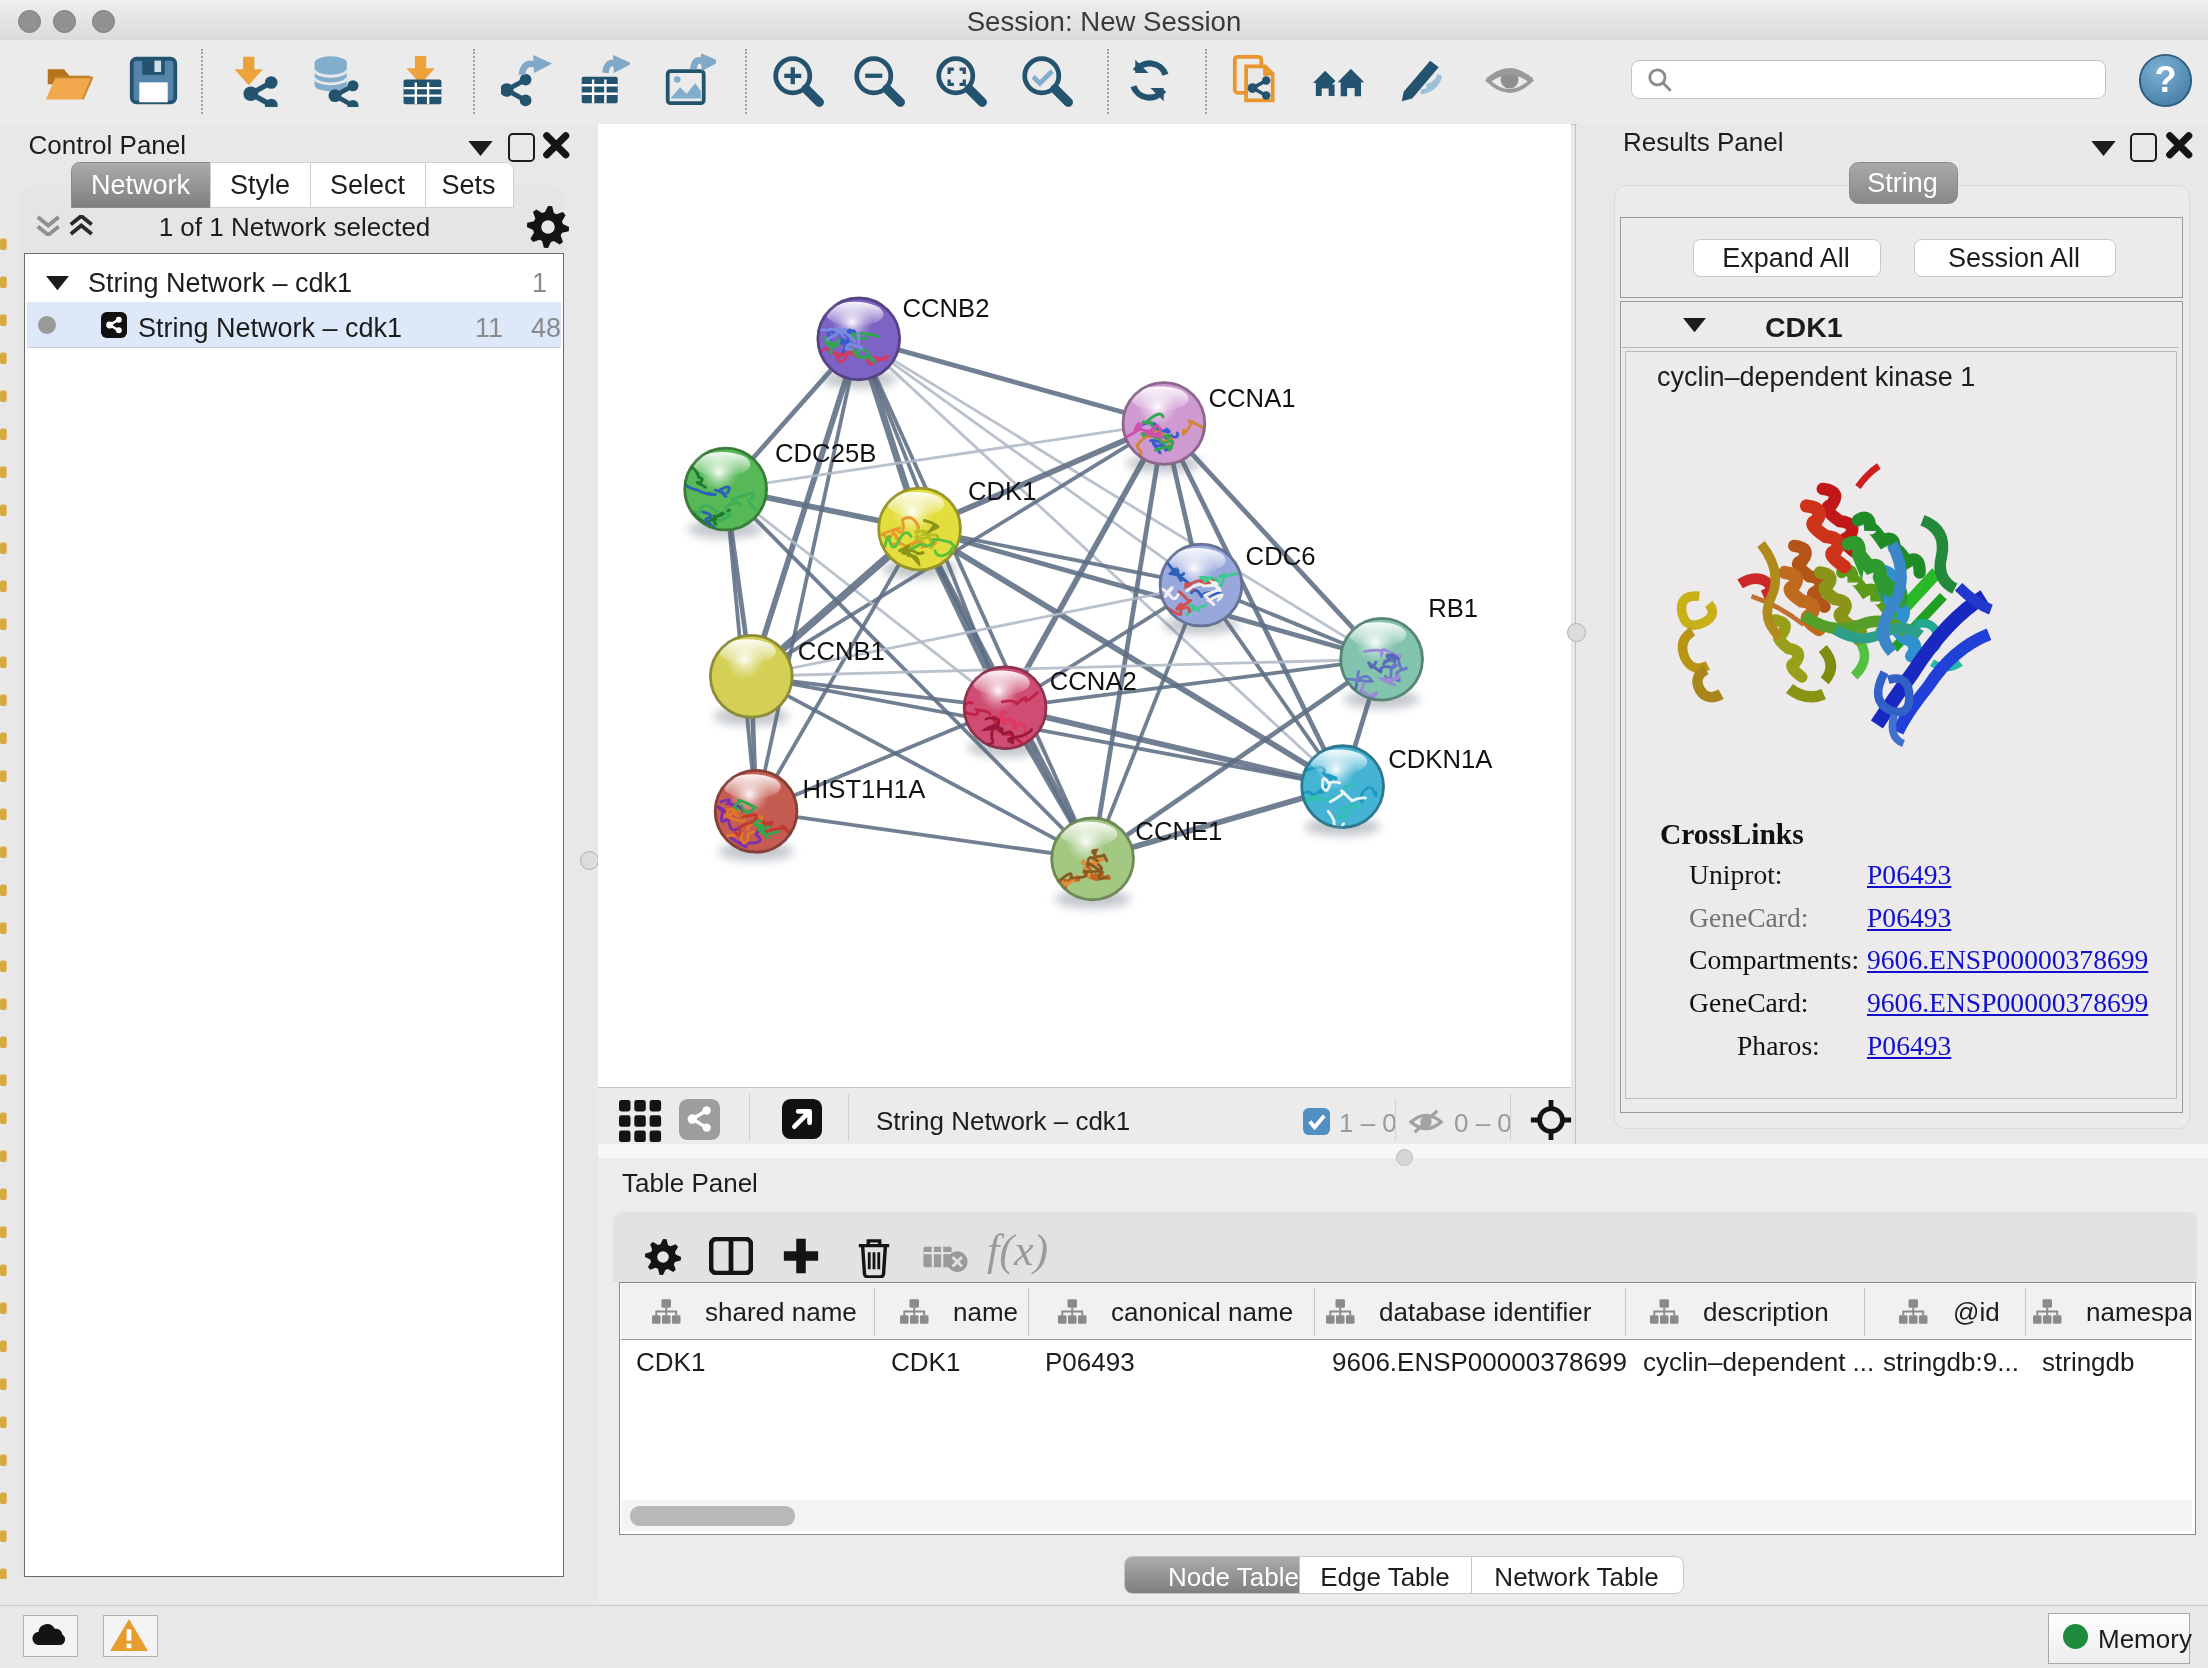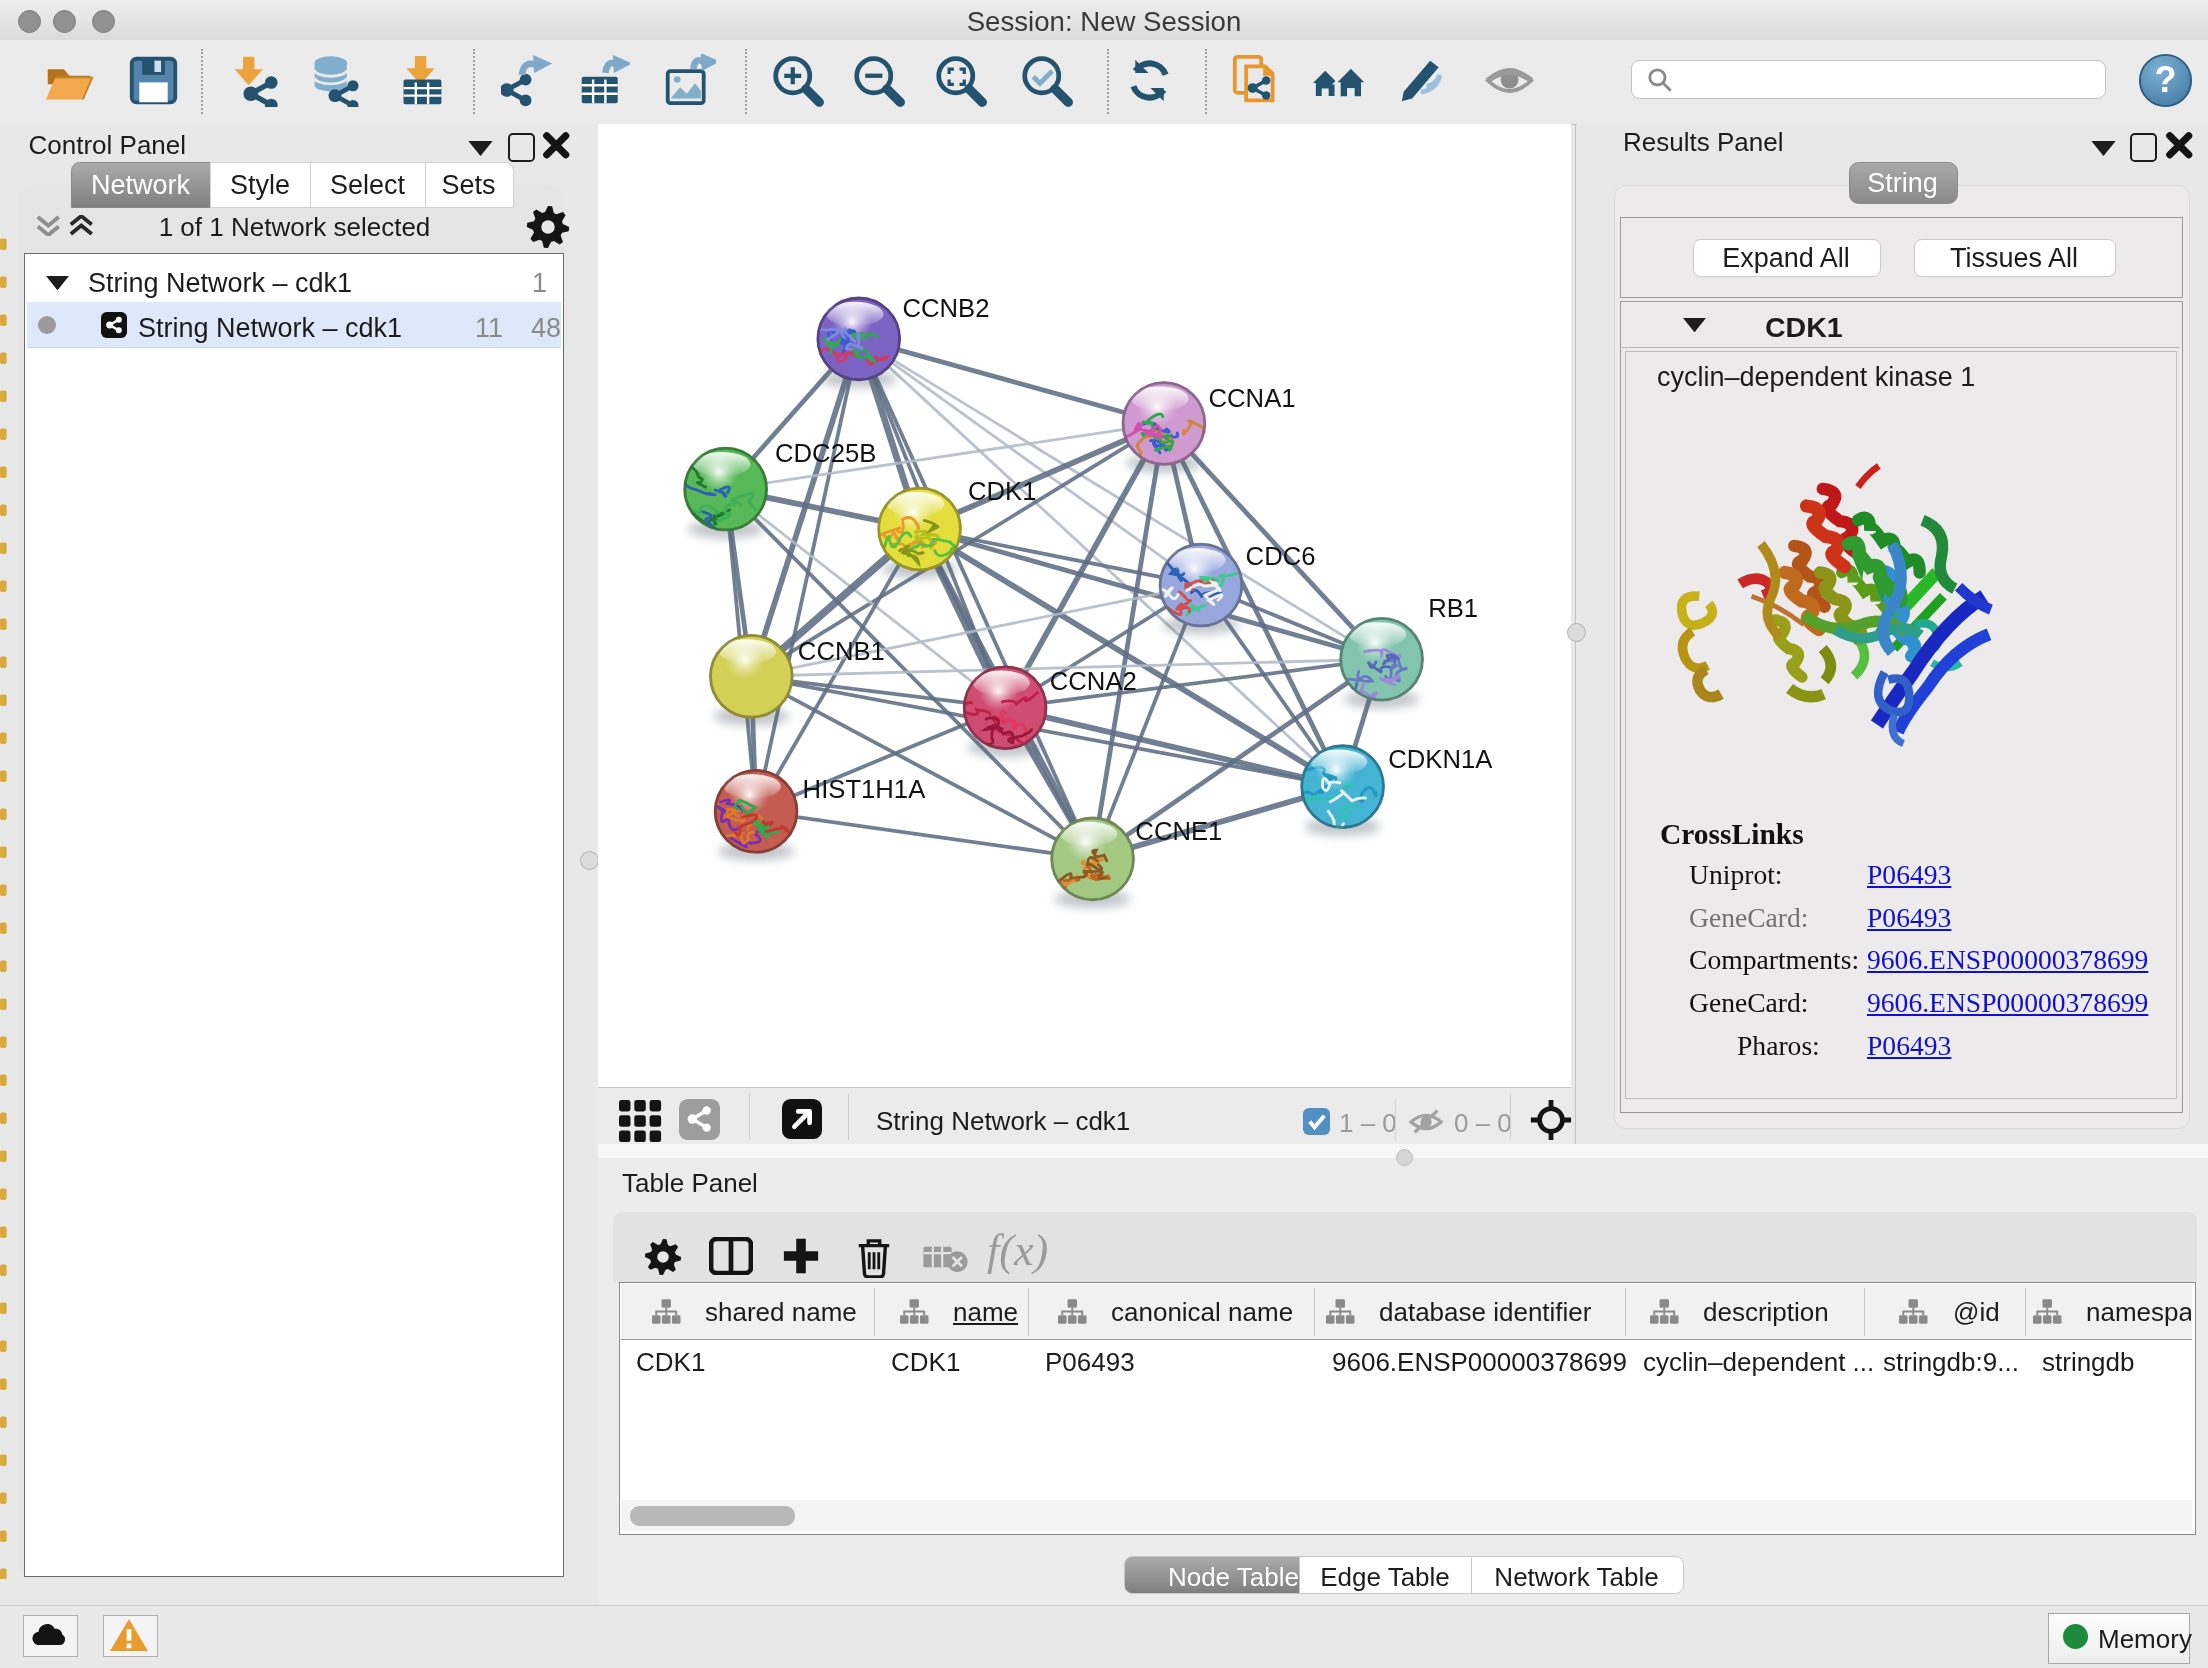--- a/index.html
+++ b/index.html
@@ -644,21 +644,21 @@
 <svg class="abs" style="left:2165px;top:131px;" width="28.5" height="28.5" viewBox="0 0 30 30">
     <path d="M5 5 L25 25 M25 5 L5 25" stroke="#141414" stroke-width="7.5" stroke-linecap="round"></path>
   </svg>
 <div class="abs" style="z-index:5;left:1849px;top:162px;width:107px;height:40px;background:linear-gradient(#a9a9a9,#898989);border-radius:9.5px;border:1px solid #8a8a8a;"></div>
 <div class="abs txt" style="z-index:6;left:1849px;top:168px;width:107px;text-align:center;color:#fff;font-size:27px;">String</div>
 <div class="abs" style="left:1614px;top:185px;width:574px;height:942px;background:#eceaea;border-radius:11.4px;border:1px solid #dadada;"></div>
 <div class="abs" style="left:1620px;top:217px;width:561px;height:79px;border:1.9px solid #9a9a9a;"></div>
 <div class="abs" style="left:1693px;top:239px;width:186px;height:36px;background:#fff;border:1.9px solid #c8c8c8;border-radius:7.6px;"></div>
 <div class="abs txt" style="left:1693px;top:243px;width:186px;text-align:center;font-size:27px;">Expand All</div>
 <div class="abs" style="left:1914px;top:239px;width:200px;height:36px;background:#fff;border:1.9px solid #c8c8c8;border-radius:7.6px;"></div>
-<div class="abs txt" style="left:1914px;top:243px;width:200px;text-align:center;font-size:27px;">Tissues All</div>
+<div class="abs txt" style="left:1914px;top:243px;width:200px;text-align:center;font-size:27px;">Session All</div>
 <div class="abs" style="left:1620px;top:301px;width:561px;height:810px;border:1.9px solid #9a9a9a;"></div>
 <div class="abs" style="left:1622px;top:302px;width:557px;height:45px;border-bottom:1.9px solid #b8b8b8;"></div>
 <svg class="abs" style="left:1683px;top:318px;" width="23" height="14.3" viewBox="0 0 24 15">
     <path d="M0 0 h24 l-12.0 15 z" fill="#1c1c1c"></path>
   </svg>
 <div class="abs txt" style="left:1765px;top:311px;font-size:28.5px;font-weight:bold;">CDK1</div>
 <div class="abs" style="left:1625px;top:351px;width:550px;height:746px;border:1px solid #bdbdbd;"></div>
 <div class="abs txt" style="left:1657px;top:362px;font-size:27px;">cyclin–dependent kinase 1</div>
 <svg class="abs" style="left:1609px;top:430px;" width="399" height="323" viewBox="0 0 420 340">
     <path d="M262 60 q 10 -14 22 -22" fill="none" stroke="#cc2020" stroke-width="7"></path>
@@ -745,21 +745,21 @@
   </svg>
 <div class="abs txt" style="left:705px;top:1297px;font-size:26px;width:167px;overflow:hidden;">shared name</div>
 <div class="abs" style="left:874px;top:1288px;width:0;height:48px;border-left:1.9px solid #c6c6c6;"></div>
 <svg class="abs" style="left:900px;top:1299px;" width="28.5" height="25" viewBox="0 0 30 26">
     <rect x="10" y="0" width="10" height="9" rx="1.5" fill="#8a8a8a"></rect>
     <rect x="0" y="17" width="9" height="9" rx="1.5" fill="#8a8a8a"></rect>
     <rect x="10.5" y="17" width="9" height="9" rx="1.5" fill="#8a8a8a"></rect>
     <rect x="21" y="17" width="9" height="9" rx="1.5" fill="#8a8a8a"></rect>
     <path d="M15 9 v4 M4.5 17 v-4 h21 v4 M15 13 v4" stroke="#8a8a8a" stroke-width="2" fill="none"></path>
   </svg>
-<div class="abs txt" style="left:953px;top:1297px;font-size:26px;width:73px;overflow:hidden;text-decoration:underline;">name</div>
+<div class="abs txt" style="left:953px;top:1297px;font-size:26px;width:73px;overflow:hidden;">name</div>
 <div class="abs" style="left:1028px;top:1288px;width:0;height:48px;border-left:1.9px solid #c6c6c6;"></div>
 <svg class="abs" style="left:1058px;top:1299px;" width="28.5" height="25" viewBox="0 0 30 26">
     <rect x="10" y="0" width="10" height="9" rx="1.5" fill="#8a8a8a"></rect>
     <rect x="0" y="17" width="9" height="9" rx="1.5" fill="#8a8a8a"></rect>
     <rect x="10.5" y="17" width="9" height="9" rx="1.5" fill="#8a8a8a"></rect>
     <rect x="21" y="17" width="9" height="9" rx="1.5" fill="#8a8a8a"></rect>
     <path d="M15 9 v4 M4.5 17 v-4 h21 v4 M15 13 v4" stroke="#8a8a8a" stroke-width="2" fill="none"></path>
   </svg>
 <div class="abs txt" style="left:1111px;top:1297px;font-size:26px;width:201px;overflow:hidden;">canonical name</div>
 <div class="abs" style="left:1314px;top:1288px;width:0;height:48px;border-left:1.9px solid #c6c6c6;"></div>

